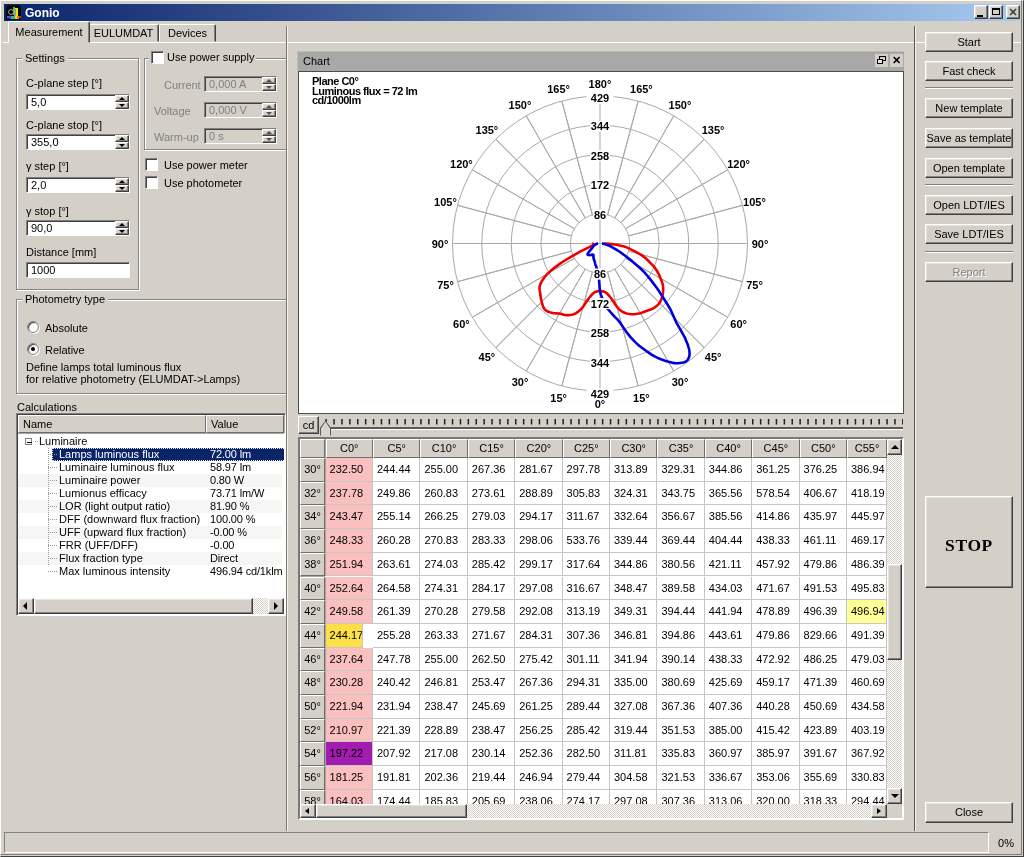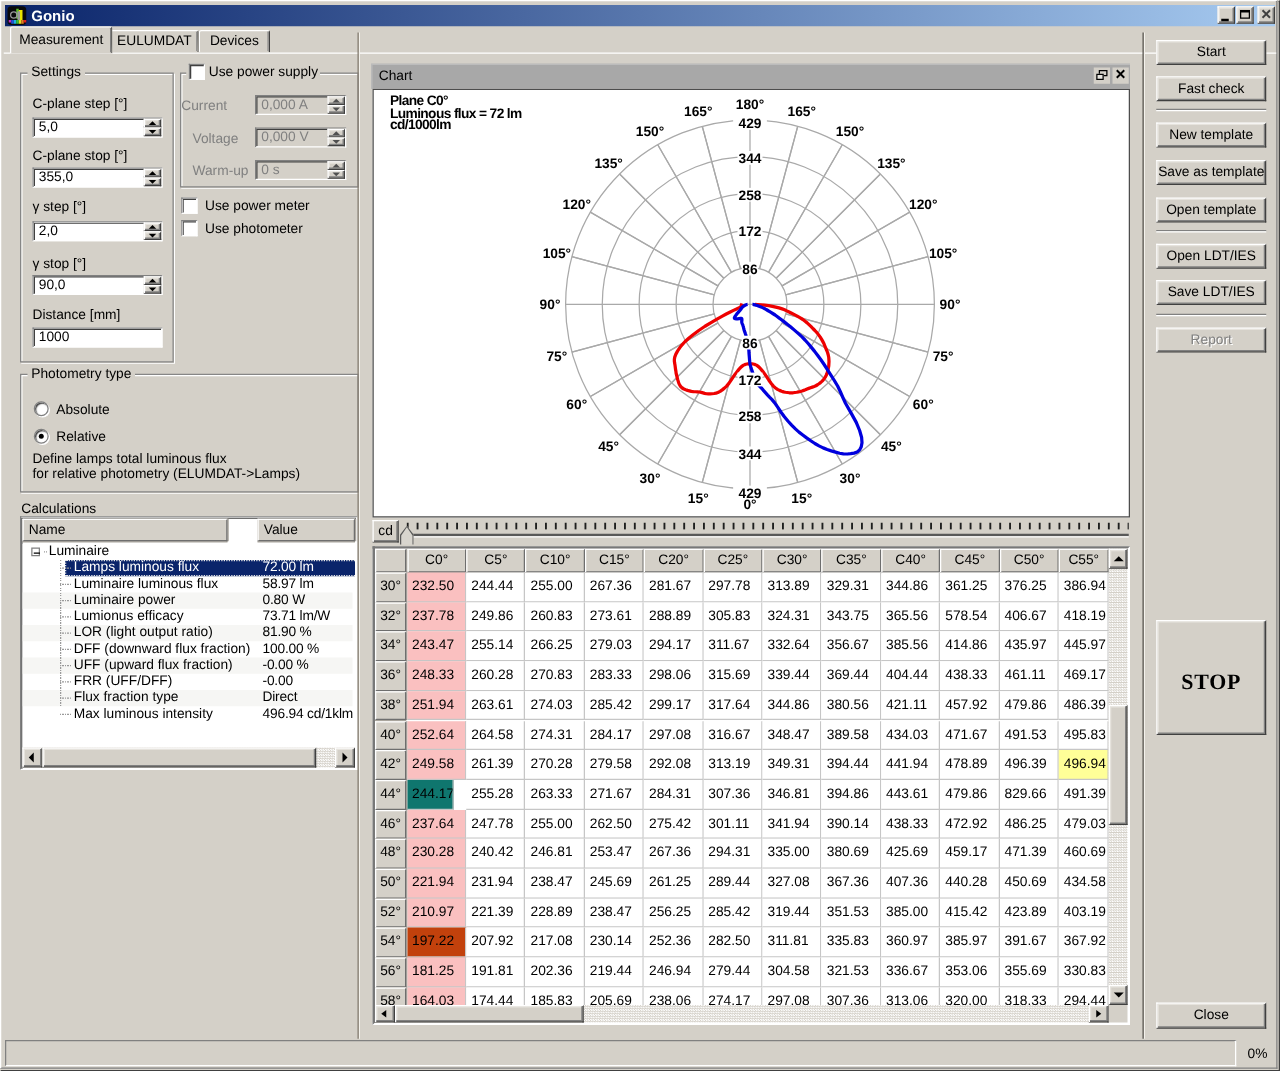--- a/index.html
+++ b/index.html
@@ -80,21 +80,21 @@
 <div class="abs" style="left:26px;top:205px">γ stop [°]</div>
 <div class="abs sunk2 edit" style="left:26px;top:220px;width:104px;height:16px;line-height:14px;padding-left:4px">90,0</div>
 <div class="sbtn" style="left:115px;top:221px;width:14px;height:7px"></div>
 <div class="sbtn" style="left:115px;top:228px;width:14px;height:7px"></div>
 <div class="tri" style="left:119px;top:223px;border-left:3px solid transparent;border-right:3px solid transparent;border-bottom:3px solid #000"></div>
 <div class="tri" style="left:119px;top:230px;border-left:3px solid transparent;border-right:3px solid transparent;border-top:3px solid #000"></div>
 <div class="abs" style="left:26px;top:246px">Distance [mm]</div>
 <div class="abs sunk2 edit" style="left:26px;top:262px;width:104px;height:16px;line-height:14px;padding-left:4px">1000</div>
 <div class="abs gbox" style="left:144px;top:58px;width:143px;height:92px"></div>
 <div class="abs" style="left:149px;top:51px;background:#d4d0c8;padding:0 2px"><span class="ck" style="position:relative;display:inline-block;vertical-align:-3px"></span><span style="margin-left:3px">Use power supply</span></div>
-<div class="abs" style="left:145px;top:79px;color:#808080">Current</div>
+<div class="abs" style="left:164px;top:79px;color:#808080">Current</div>
 <div class="abs sunk2 editd" style="left:204px;top:76px;width:73px;height:16px;line-height:14px;padding-left:4px">0,000 A</div>
 <div class="sbtn" style="left:262px;top:77px;width:14px;height:7px"></div>
 <div class="sbtn" style="left:262px;top:84px;width:14px;height:7px"></div>
 <div class="tri" style="left:266px;top:79px;border-left:3px solid transparent;border-right:3px solid transparent;border-bottom:3px solid #505050"></div>
 <div class="tri" style="left:266px;top:86px;border-left:3px solid transparent;border-right:3px solid transparent;border-top:3px solid #505050"></div>
 <div class="abs" style="left:154px;top:105px;color:#808080">Voltage</div>
 <div class="abs sunk2 editd" style="left:204px;top:102px;width:73px;height:16px;line-height:14px;padding-left:4px">0,000 V</div>
 <div class="sbtn" style="left:262px;top:103px;width:14px;height:7px"></div>
 <div class="sbtn" style="left:262px;top:110px;width:14px;height:7px"></div>
 <div class="tri" style="left:266px;top:105px;border-left:3px solid transparent;border-right:3px solid transparent;border-bottom:3px solid #505050"></div>
@@ -115,21 +115,21 @@
 <div class="rad" style="left:27px;top:321px"></div>
 <div class="abs" style="left:45px;top:322px">Absolute</div>
 <div class="rad" style="left:27px;top:343px">
     <div class="abs" style="left:3px;top:3px;width:4px;height:4px;border-radius:50%;background:#000"></div>
   </div>
 <div class="abs" style="left:45px;top:344px">Relative</div>
 <div class="abs" style="left:26px;top:361px;line-height:12.3px">Define lamps total luminous flux<br>for relative photometry (ELUMDAT-&gt;Lamps)</div>
 <div class="abs" style="left:17px;top:401px">Calculations</div>
 
 <div class="abs sunk2" style="left:16px;top:413px;width:270px;height:203px;background:#fff"></div>
-<div class="fcell" style="left:18px;top:415px;width:164px;height:18px;text-align:left;line-height:16px;padding-left:4px">Name</div>
+<div class="fcell" style="left:18px;top:415px;width:188px;height:18px;text-align:left;line-height:16px;padding-left:4px">Name</div>
 <div class="fcell" style="left:206px;top:415px;width:78px;height:18px;text-align:left;line-height:16px;padding-left:4px">Value</div>
 
 <div class="abs" style="left:18px;top:435px;width:266px;height:163px;overflow:hidden;background:#fff">
 <div class="trow" style="top:0px">
       <span style="position:absolute;left:21px">Luminaire</span>
     </div>
 <div class="trow" style="top:13px;left:34px;width:234px;background:#0a246a;color:#fff;outline:1px dotted #e6e6e6;outline-offset:-1px">
       <span style="position:absolute;left:7px">Lamps luminous flux</span>
       <span class="tval" style="left:158px">72.00 lm</span>
     </div>
@@ -437,21 +437,21 @@
 <div class="cell" style="left:404.8px;top:66.4px;width:47.4px;height:23.7px;line-height:22.7px">385.56</div>
 <div class="cell" style="left:452.2px;top:66.4px;width:47.4px;height:23.7px;line-height:22.7px">414.86</div>
 <div class="cell" style="left:499.6px;top:66.4px;width:47.4px;height:23.7px;line-height:22.7px">435.97</div>
 <div class="cell" style="left:547.0px;top:66.4px;width:40.0px;height:23.7px;line-height:22.7px">445.97</div>
 <div class="fcell" style="left:0px;top:90.1px;width:25px;height:23.7px;line-height:21.7px">36°</div>
 <div class="cell" style="left:25.6px;top:90.1px;width:47.4px;height:23.7px;background:#fac0c0;line-height:22.7px">248.33</div>
 <div class="cell" style="left:73.0px;top:90.1px;width:47.4px;height:23.7px;line-height:22.7px">260.28</div>
 <div class="cell" style="left:120.4px;top:90.1px;width:47.4px;height:23.7px;line-height:22.7px">270.83</div>
 <div class="cell" style="left:167.8px;top:90.1px;width:47.4px;height:23.7px;line-height:22.7px">283.33</div>
 <div class="cell" style="left:215.2px;top:90.1px;width:47.4px;height:23.7px;line-height:22.7px">298.06</div>
-<div class="cell" style="left:262.6px;top:90.1px;width:47.4px;height:23.7px;line-height:22.7px">315.69</div>
+<div class="cell" style="left:262.6px;top:90.1px;width:47.4px;height:23.7px;line-height:22.7px">533.76</div>
 <div class="cell" style="left:310.0px;top:90.1px;width:47.4px;height:23.7px;line-height:22.7px">339.44</div>
 <div class="cell" style="left:357.4px;top:90.1px;width:47.4px;height:23.7px;line-height:22.7px">369.44</div>
 <div class="cell" style="left:404.8px;top:90.1px;width:47.4px;height:23.7px;line-height:22.7px">404.44</div>
 <div class="cell" style="left:452.2px;top:90.1px;width:47.4px;height:23.7px;line-height:22.7px">438.33</div>
 <div class="cell" style="left:499.6px;top:90.1px;width:47.4px;height:23.7px;line-height:22.7px">461.11</div>
 <div class="cell" style="left:547.0px;top:90.1px;width:40.0px;height:23.7px;line-height:22.7px">469.17</div>
 <div class="fcell" style="left:0px;top:113.8px;width:25px;height:23.7px;line-height:21.7px">38°</div>
 <div class="cell" style="left:25.6px;top:113.8px;width:47.4px;height:23.7px;background:#fac0c0;line-height:22.7px">251.94</div>
 <div class="cell" style="left:73.0px;top:113.8px;width:47.4px;height:23.7px;line-height:22.7px">263.61</div>
 <div class="cell" style="left:120.4px;top:113.8px;width:47.4px;height:23.7px;line-height:22.7px">274.03</div>
@@ -484,21 +484,21 @@
 <div class="cell" style="left:167.8px;top:161.2px;width:47.4px;height:23.7px;line-height:22.7px">279.58</div>
 <div class="cell" style="left:215.2px;top:161.2px;width:47.4px;height:23.7px;line-height:22.7px">292.08</div>
 <div class="cell" style="left:262.6px;top:161.2px;width:47.4px;height:23.7px;line-height:22.7px">313.19</div>
 <div class="cell" style="left:310.0px;top:161.2px;width:47.4px;height:23.7px;line-height:22.7px">349.31</div>
 <div class="cell" style="left:357.4px;top:161.2px;width:47.4px;height:23.7px;line-height:22.7px">394.44</div>
 <div class="cell" style="left:404.8px;top:161.2px;width:47.4px;height:23.7px;line-height:22.7px">441.94</div>
 <div class="cell" style="left:452.2px;top:161.2px;width:47.4px;height:23.7px;line-height:22.7px">478.89</div>
 <div class="cell" style="left:499.6px;top:161.2px;width:47.4px;height:23.7px;line-height:22.7px">496.39</div>
 <div class="cell" style="left:547.0px;top:161.2px;width:40.0px;height:23.7px;background:#ffff98;line-height:22.7px">496.94</div>
 <div class="fcell" style="left:0px;top:184.9px;width:25px;height:23.7px;line-height:21.7px">44°</div>
-<div class="cell" style="left:25.6px;top:184.9px;width:37px;height:23.7px;background:#0f766e;line-height:22.7px">244.17</div>
+<div class="cell" style="left:25.6px;top:184.9px;width:37px;height:23.7px;background:#fde047;line-height:22.7px">244.17</div>
 <div class="cell" style="left:73.0px;top:184.9px;width:47.4px;height:23.7px;line-height:22.7px">255.28</div>
 <div class="cell" style="left:120.4px;top:184.9px;width:47.4px;height:23.7px;line-height:22.7px">263.33</div>
 <div class="cell" style="left:167.8px;top:184.9px;width:47.4px;height:23.7px;line-height:22.7px">271.67</div>
 <div class="cell" style="left:215.2px;top:184.9px;width:47.4px;height:23.7px;line-height:22.7px">284.31</div>
 <div class="cell" style="left:262.6px;top:184.9px;width:47.4px;height:23.7px;line-height:22.7px">307.36</div>
 <div class="cell" style="left:310.0px;top:184.9px;width:47.4px;height:23.7px;line-height:22.7px">346.81</div>
 <div class="cell" style="left:357.4px;top:184.9px;width:47.4px;height:23.7px;line-height:22.7px">394.86</div>
 <div class="cell" style="left:404.8px;top:184.9px;width:47.4px;height:23.7px;line-height:22.7px">443.61</div>
 <div class="cell" style="left:452.2px;top:184.9px;width:47.4px;height:23.7px;line-height:22.7px">479.86</div>
 <div class="cell" style="left:499.6px;top:184.9px;width:47.4px;height:23.7px;line-height:22.7px">829.66</div>
@@ -549,21 +549,21 @@
 <div class="cell" style="left:167.8px;top:279.7px;width:47.4px;height:23.7px;line-height:22.7px">238.47</div>
 <div class="cell" style="left:215.2px;top:279.7px;width:47.4px;height:23.7px;line-height:22.7px">256.25</div>
 <div class="cell" style="left:262.6px;top:279.7px;width:47.4px;height:23.7px;line-height:22.7px">285.42</div>
 <div class="cell" style="left:310.0px;top:279.7px;width:47.4px;height:23.7px;line-height:22.7px">319.44</div>
 <div class="cell" style="left:357.4px;top:279.7px;width:47.4px;height:23.7px;line-height:22.7px">351.53</div>
 <div class="cell" style="left:404.8px;top:279.7px;width:47.4px;height:23.7px;line-height:22.7px">385.00</div>
 <div class="cell" style="left:452.2px;top:279.7px;width:47.4px;height:23.7px;line-height:22.7px">415.42</div>
 <div class="cell" style="left:499.6px;top:279.7px;width:47.4px;height:23.7px;line-height:22.7px">423.89</div>
 <div class="cell" style="left:547.0px;top:279.7px;width:40.0px;height:23.7px;line-height:22.7px">403.19</div>
 <div class="fcell" style="left:0px;top:303.4px;width:25px;height:23.7px;line-height:21.7px">54°</div>
-<div class="cell" style="left:25.6px;top:303.4px;width:47.4px;height:23.7px;background:#c2410c;line-height:22.7px">197.22</div>
+<div class="cell" style="left:25.6px;top:303.4px;width:47.4px;height:23.7px;background:#a21caf;line-height:22.7px">197.22</div>
 <div class="cell" style="left:73.0px;top:303.4px;width:47.4px;height:23.7px;line-height:22.7px">207.92</div>
 <div class="cell" style="left:120.4px;top:303.4px;width:47.4px;height:23.7px;line-height:22.7px">217.08</div>
 <div class="cell" style="left:167.8px;top:303.4px;width:47.4px;height:23.7px;line-height:22.7px">230.14</div>
 <div class="cell" style="left:215.2px;top:303.4px;width:47.4px;height:23.7px;line-height:22.7px">252.36</div>
 <div class="cell" style="left:262.6px;top:303.4px;width:47.4px;height:23.7px;line-height:22.7px">282.50</div>
 <div class="cell" style="left:310.0px;top:303.4px;width:47.4px;height:23.7px;line-height:22.7px">311.81</div>
 <div class="cell" style="left:357.4px;top:303.4px;width:47.4px;height:23.7px;line-height:22.7px">335.83</div>
 <div class="cell" style="left:404.8px;top:303.4px;width:47.4px;height:23.7px;line-height:22.7px">360.97</div>
 <div class="cell" style="left:452.2px;top:303.4px;width:47.4px;height:23.7px;line-height:22.7px">385.97</div>
 <div class="cell" style="left:499.6px;top:303.4px;width:47.4px;height:23.7px;line-height:22.7px">391.67</div>

